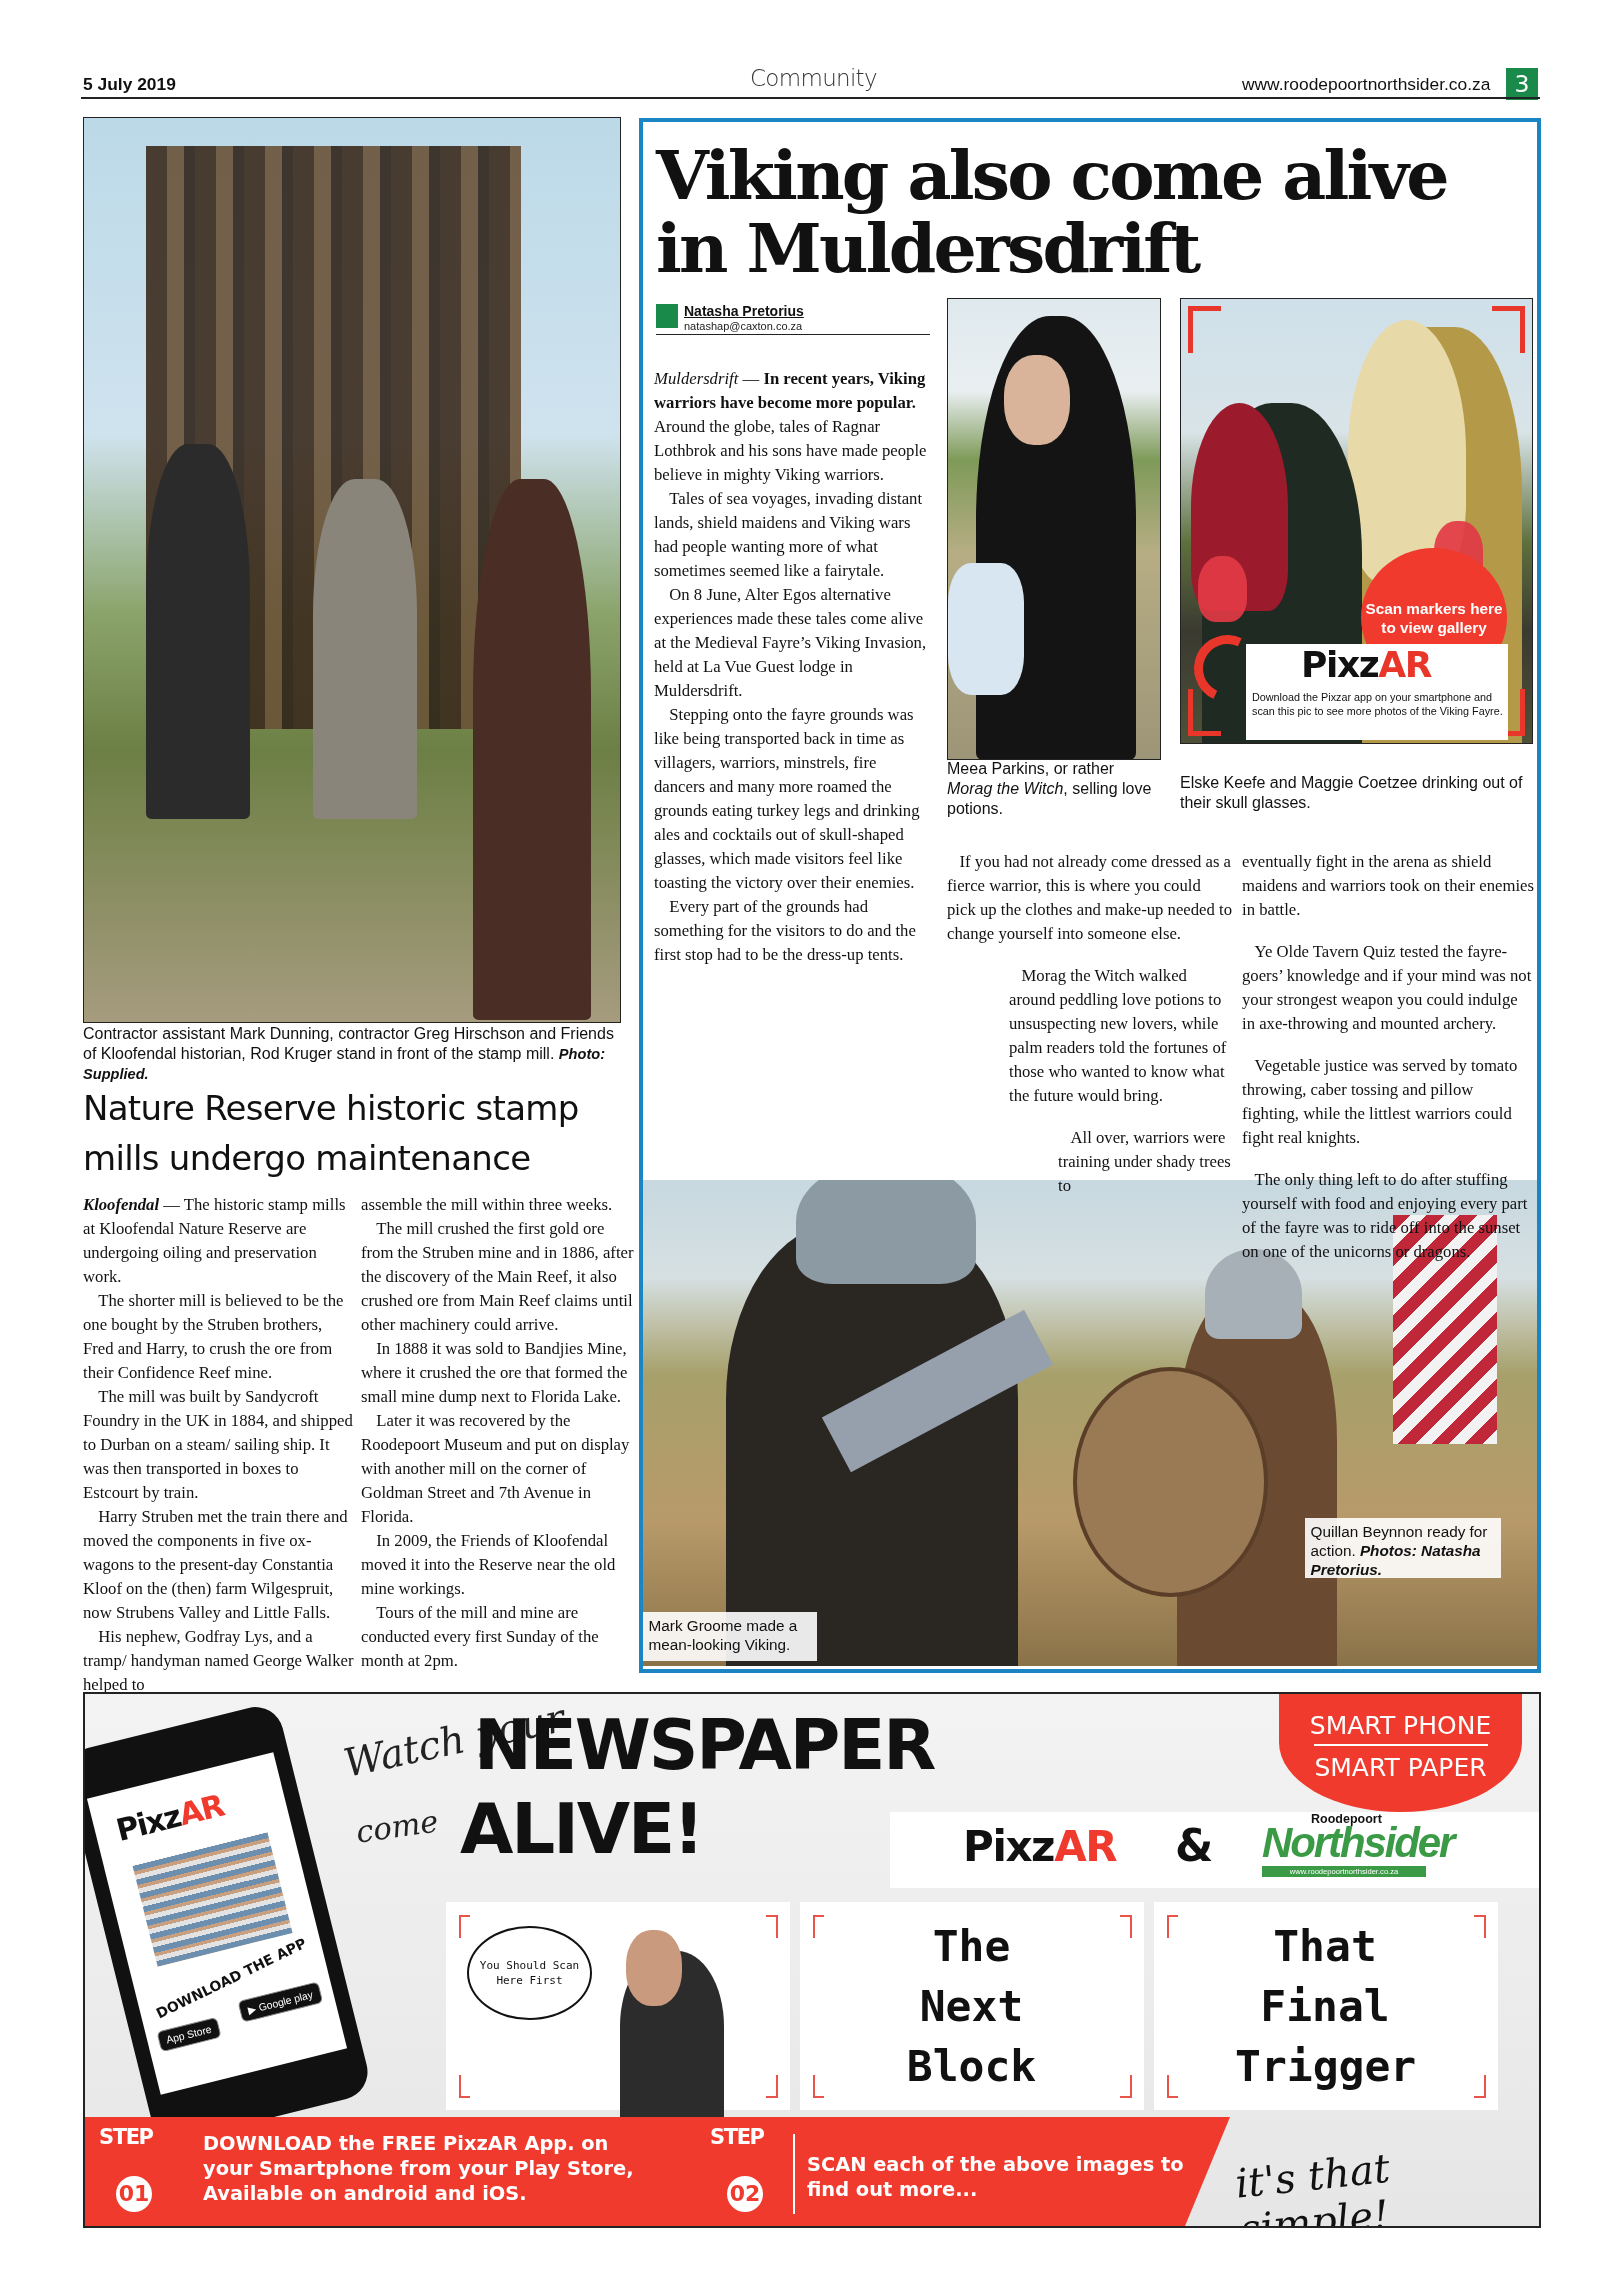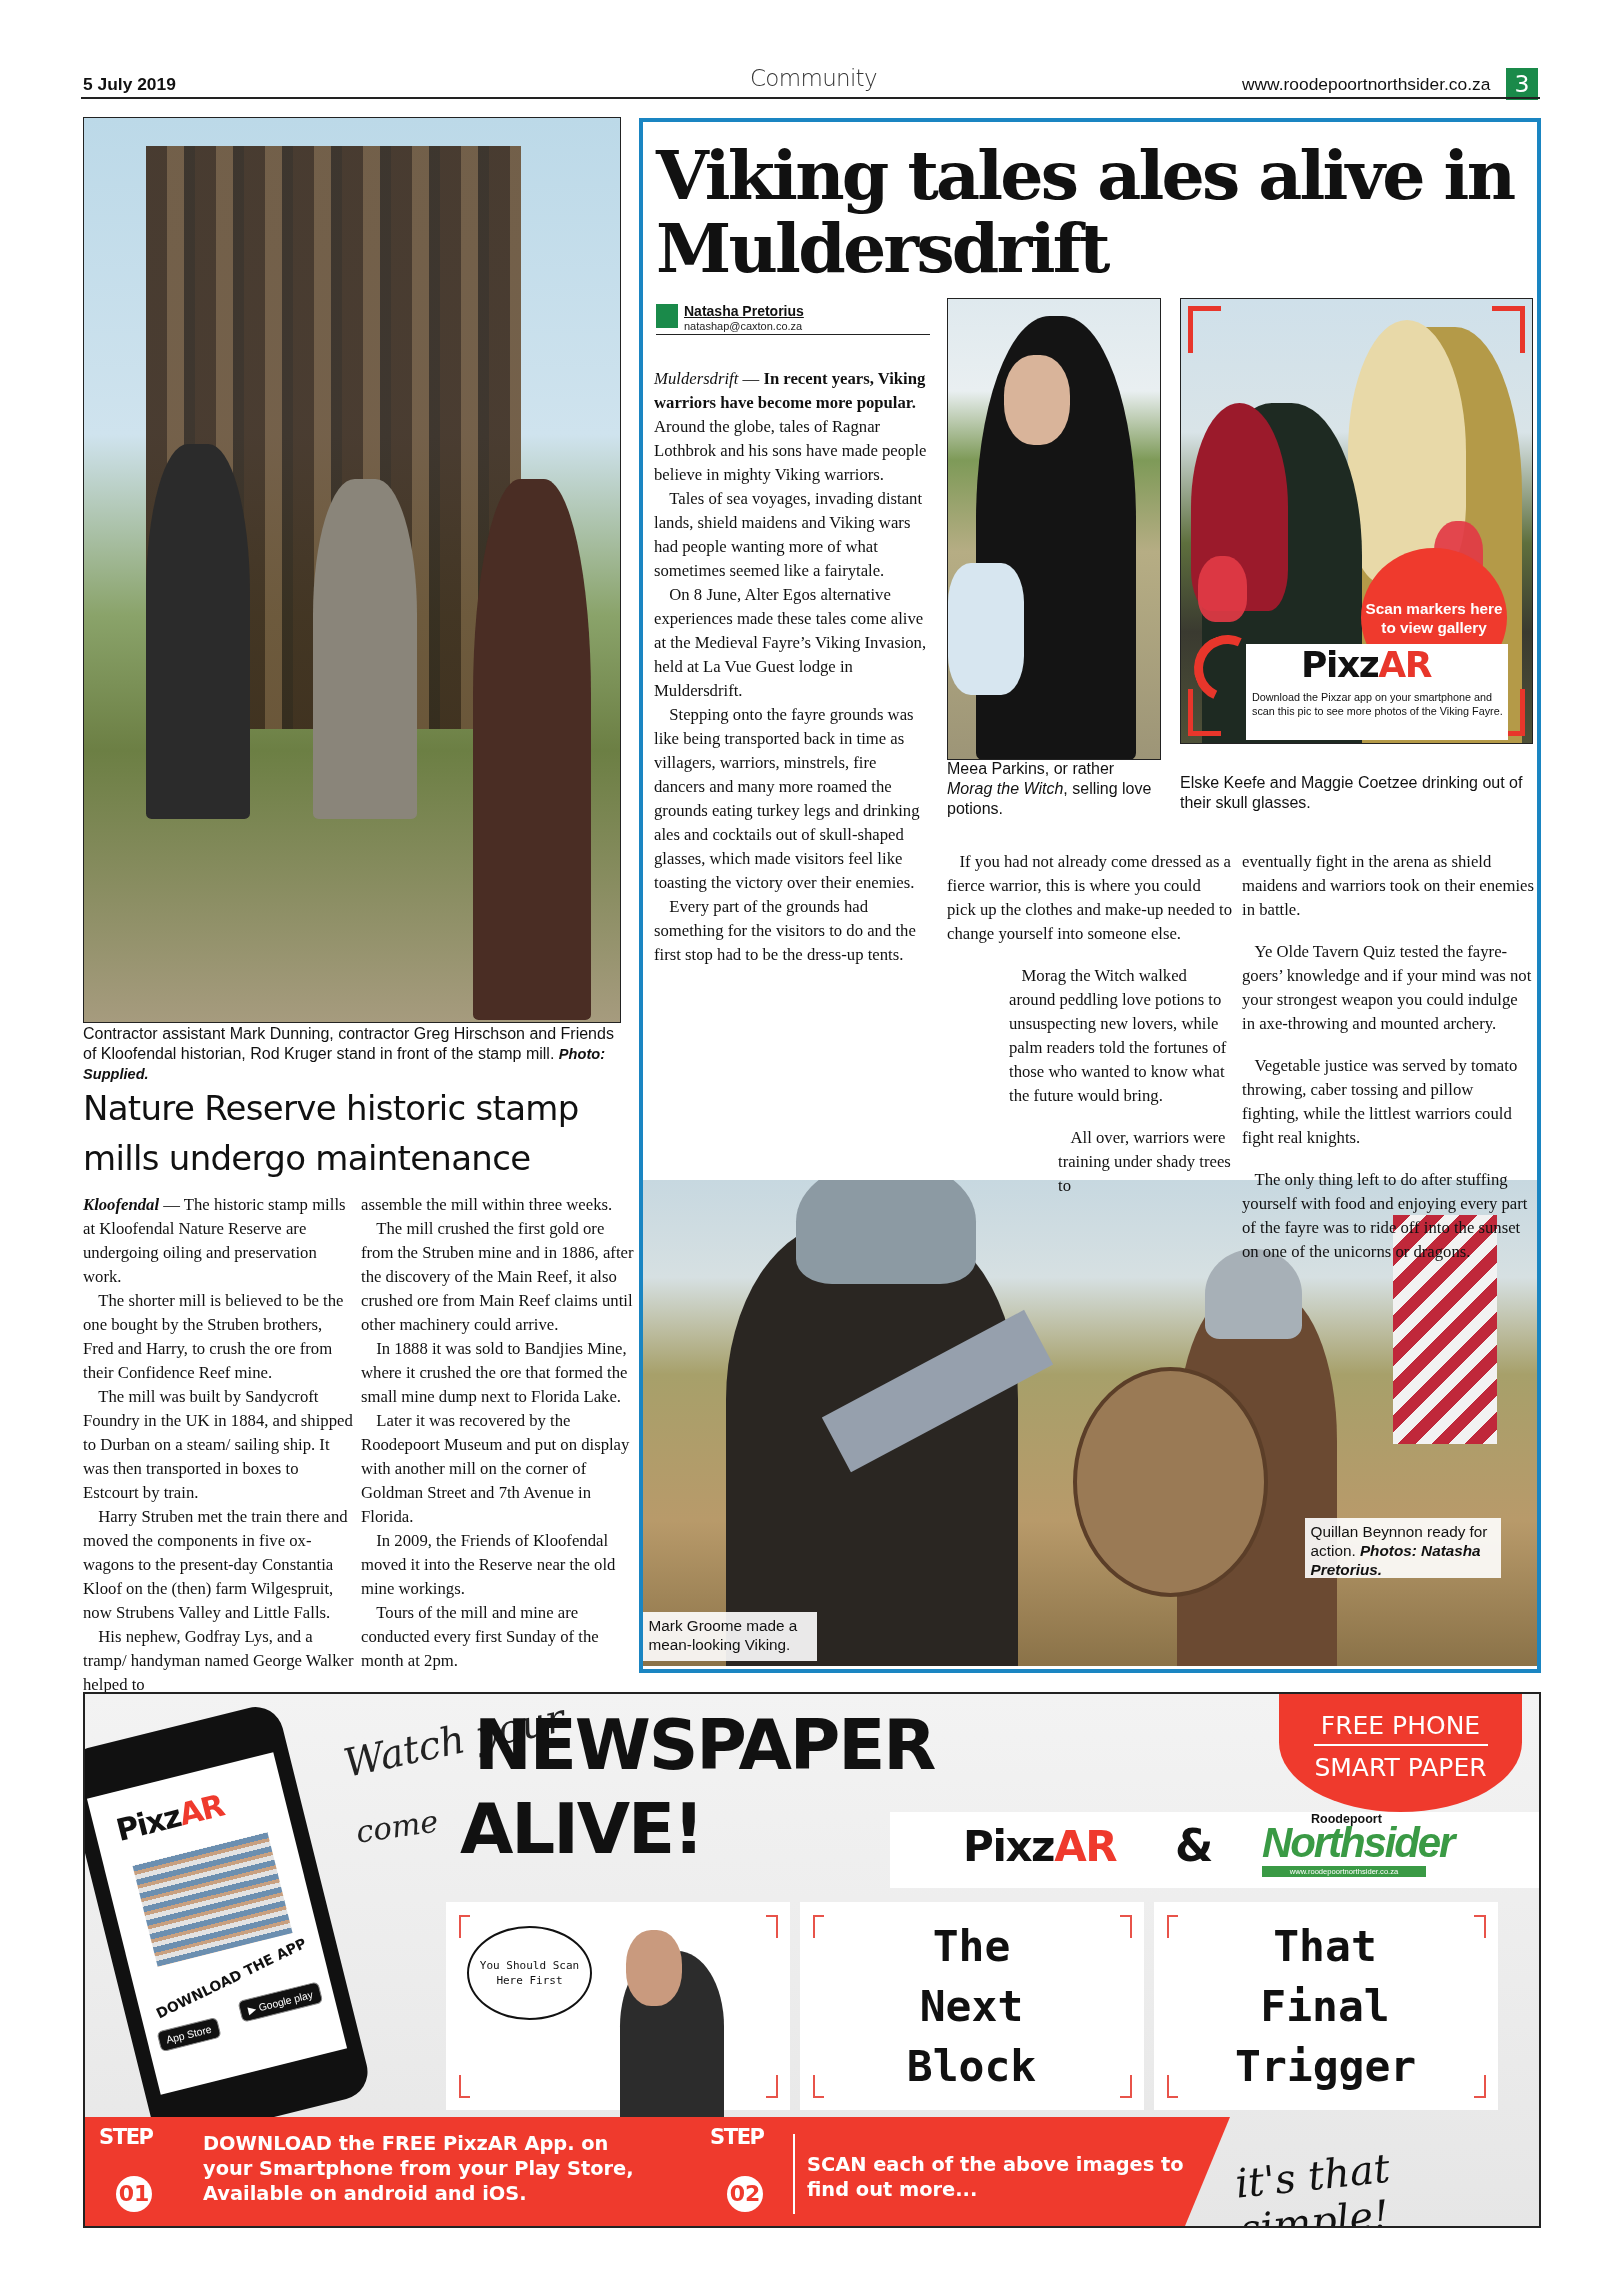--- a/index.html
+++ b/index.html
@@ -132,21 +132,21 @@
 <div class="abs col col-l2">
   <p class="first">assemble the mill within three weeks.</p>
   <p>The mill crushed the first gold ore from the Struben mine and in 1886, after the discovery of the Main Reef, it also crushed ore from Main Reef claims until other machinery could arrive.</p>
   <p>In 1888 it was sold to Bandjies Mine, where it crushed the ore that formed the small mine dump next to Florida Lake.</p>
   <p>Later it was recovered by the Roodepoort Museum and put on display with another mill on the corner of Goldman Street and 7th Avenue in Florida.</p>
   <p>In 2009, the Friends of Kloofendal moved it into the Reserve near the old mine workings.</p>
   <p>Tours of the mill and mine are conducted every first Sunday of the month at 2pm.</p>
 </div>
 
 <div class="abs vbox"></div>
-<h1 class="abs vtitle" style="margin:0;">Viking tales ales alive in Muldersdrift</h1>
+<h1 class="abs vtitle" style="margin:0;">Viking also come alive in Muldersdrift</h1>
 <div class="abs byline-sq"></div>
 <div class="abs byline-name">Natasha Pretorius</div>
 <div class="abs byline-email">natashap@caxton.co.za</div>
 <div class="abs byline-rule"></div>
 
 <div class="abs col col-v1">
   <p class="first"><i>Muldersdrift</i><span> — </span><b>In recent years, Viking warriors have become more popular.</b><span> Around the globe, tales of Ragnar Lothbrok and his sons have made people believe in mighty Viking warriors.</span></p>
   <p>Tales of sea voyages, invading distant lands, shield maidens and Viking wars had people wanting more of what sometimes seemed like a fairytale.</p>
   <p>On 8 June, Alter Egos alternative experiences made these tales come alive at the Medieval Fayre’s Viking Invasion, held at La Vue Guest lodge in Muldersdrift.</p>
   <p>Stepping onto the fayre grounds was like being transported back in time as villagers, warriors, minstrels, fire dancers and many more roamed the grounds eating turkey legs and drinking ales and cocktails out of skull-shaped glasses, which made visitors feel like toasting the victory over their enemies.</p>
@@ -211,21 +211,21 @@
       <div class="abs store" style="left:10.4px;top:243px;"><span> </span><span>App Store</span></div>
       <div class="abs store" style="left:97px;top:233px;"><span>▶ </span><span>Google play</span></div>
     </div>
   </div>
   <div class="abs watch">Watch your</div>
   <div class="abs newspaper">NEWSPAPER</div>
   <div class="abs come">come</div>
   <div class="abs alive">ALIVE!</div>
 
   <div class="abs smart-circle">
-    <div class="abs smart-line1">FREE PHONE</div>
+    <div class="abs smart-line1">SMART PHONE</div>
     <div class="abs smart-div"></div>
     <div class="abs smart-line2">SMART PAPER</div>
   </div>
 
   <div class="abs logos-box"></div>
   <div class="abs logo-pixz"><span>Pixz</span><span style="color:#ef3a2d;">AR</span></div>
   <div class="abs logo-amp">&amp;</div>
   <div class="abs logo-ns">
     <div class="abs ns-top">Roodepoort</div>
     <div class="abs ns-main">Northsider</div>

